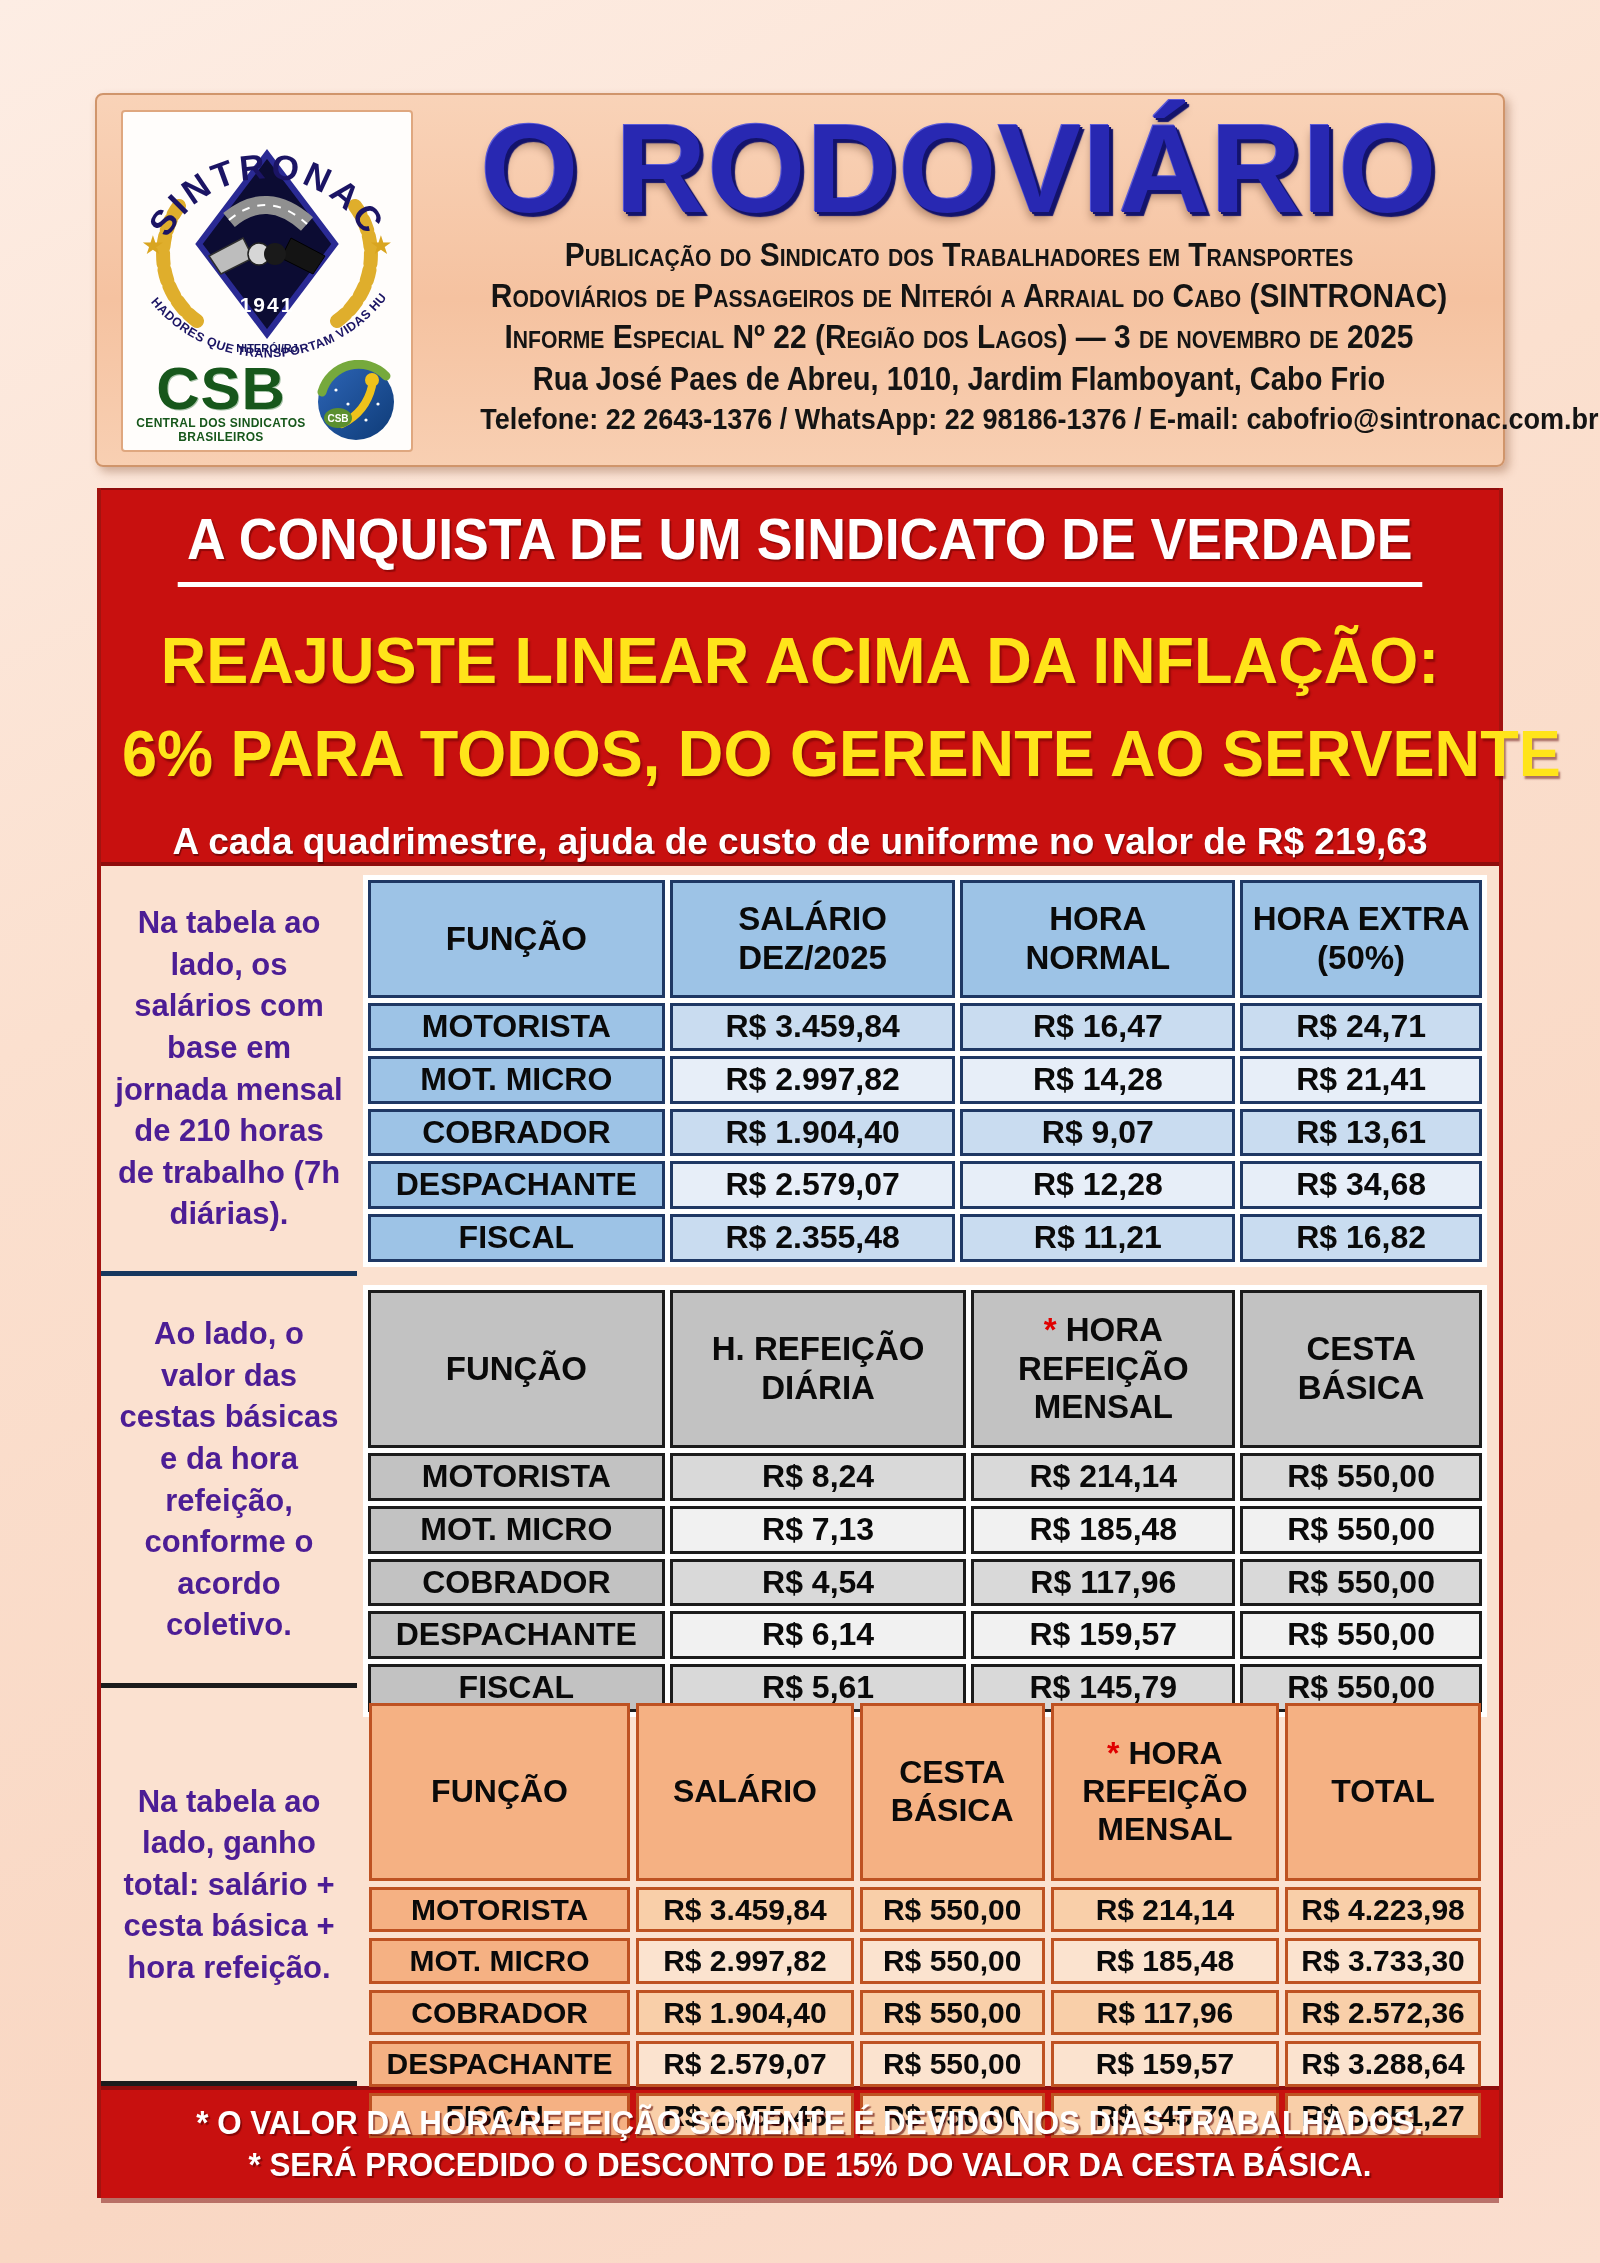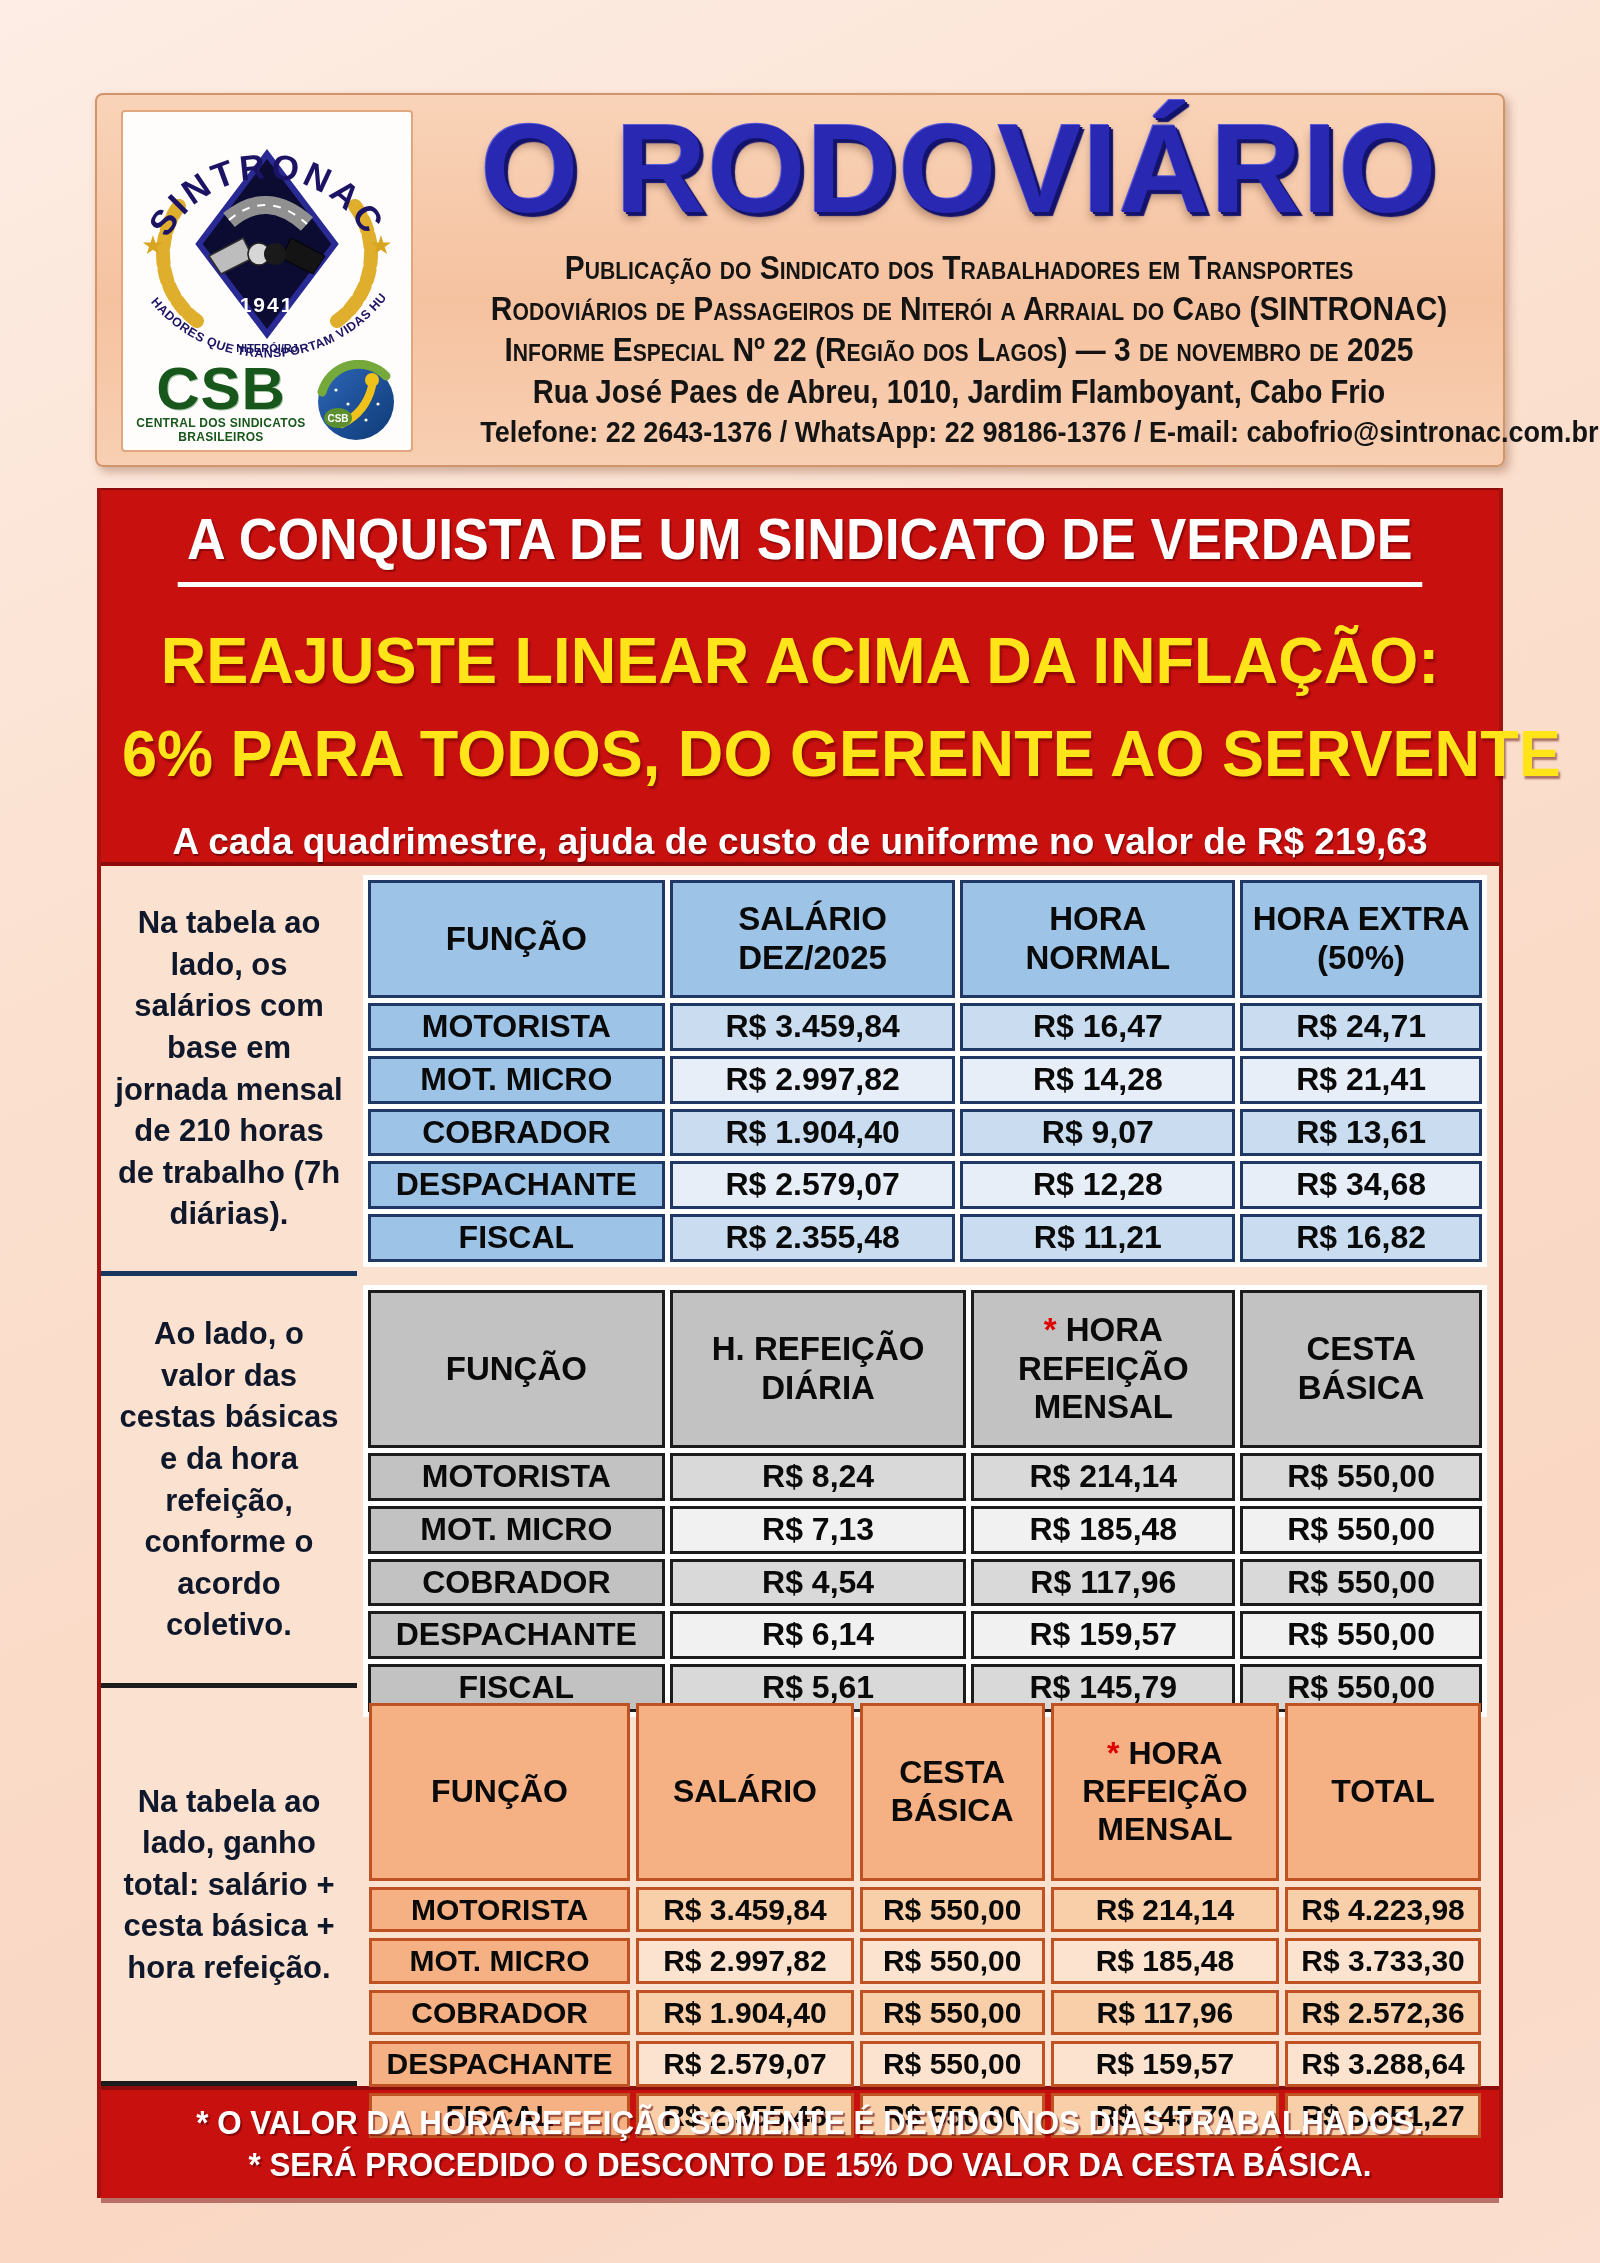--- a/index.html
+++ b/index.html
@@ -30,21 +30,21 @@
   .csb-word { font-size:60px; font-weight:800; color:#17571B; letter-spacing:1px; line-height:.95;
               text-shadow:1px 1px 0 #A8C3A8; }
   .csb-sub { font-size:12px; font-weight:700; color:#17571B; letter-spacing:.3px; line-height:1.15; }
 
   .masthead { position:absolute; left:330px; right:12px; top:10px; text-align:center; }
   .title {
     font-size:126px; font-weight:800; letter-spacing:1px; line-height:1.02; white-space:nowrap;
     color:#2828B2;
     text-shadow:2px 2px 0 #13136B, 4px 4px 1px #13136B, -1px -1px 0 #5A5AD8, 0 7px 9px rgba(70,30,10,.35);
   }
-  .publines { margin-top:13px;text-align:center; }
+  .publines { margin-top:0;text-align:center; }
   .publines p { white-space:nowrap; color:#141414; font-weight:700; }
   .pub-sc { font-variant:small-caps; font-size:34px; line-height:1.22; transform:scaleX(.88); transform-origin:center; }
   .pub-n4 { font-size:33px; line-height:1.25; transform:scaleX(.88); transform-origin:center; }
   .pub-n5 { font-size:30px; line-height:1.3; transform:scaleX(.9); transform-origin:center; }
 
   
   .frame {
     position:absolute; left:97px; top:488px; width:1406px; height:1710px;
     border-left:4px solid #A31310; border-right:4px solid #A31310;
     background:#FBE1D0;
@@ -72,21 +72,21 @@
     display:block; margin-top:30px; color:#ffffff; font-size:37px; font-weight:700; white-space:nowrap;
     text-shadow:1px 2px 1px rgba(0,0,0,.4);
   }
 
   
   .section { display:flex; }
   .sec1 { height:410px; } .sec2 { height:412px; } .sec3 { height:398px; }
   .sidebar {
     width:256px; flex:none; display:flex; align-items:center; justify-content:center;
     padding:10px 12px; text-align:center;
-    font-size:31px; font-weight:700; color:#0f172a; line-height:1.34;
+    font-size:31px; font-weight:700; color:#4c1d95; line-height:1.34;
   }
   .sb-blue  { border-bottom:5px solid #17375E; }
   .sb-dark  { border-bottom:5px solid #1C1C1C; }
   .tablewrap { flex:1; padding:9px 12px 10px 6px; }
 
   table { width:100%; height:100%; border-collapse:separate; table-layout:fixed; }
   th, td {
     text-align:center; vertical-align:middle; font-weight:700; color:#0A0A0A;
     padding:2px 4px; line-height:1.18; overflow:hidden;
   }

